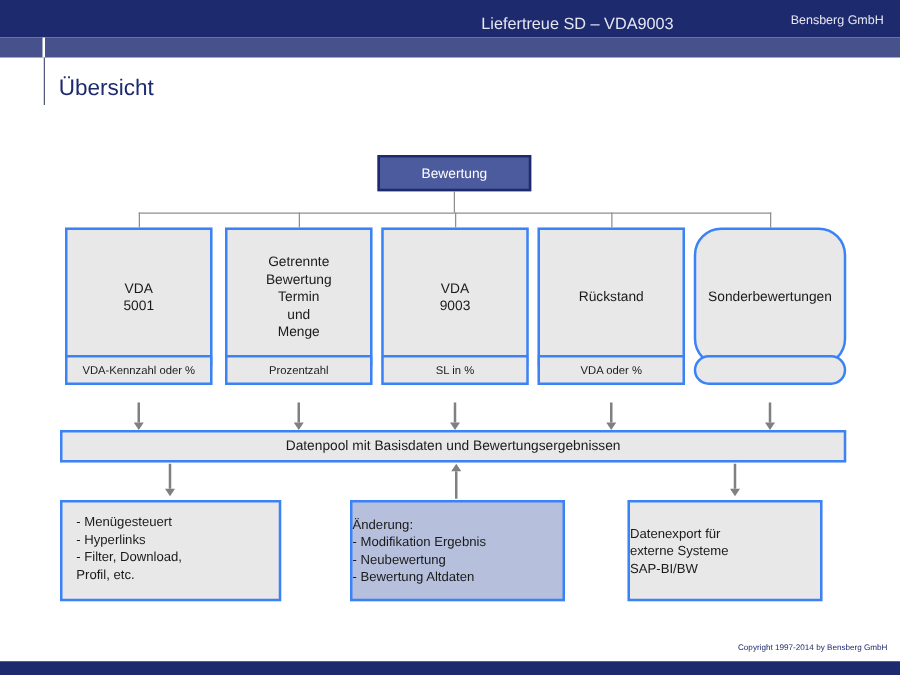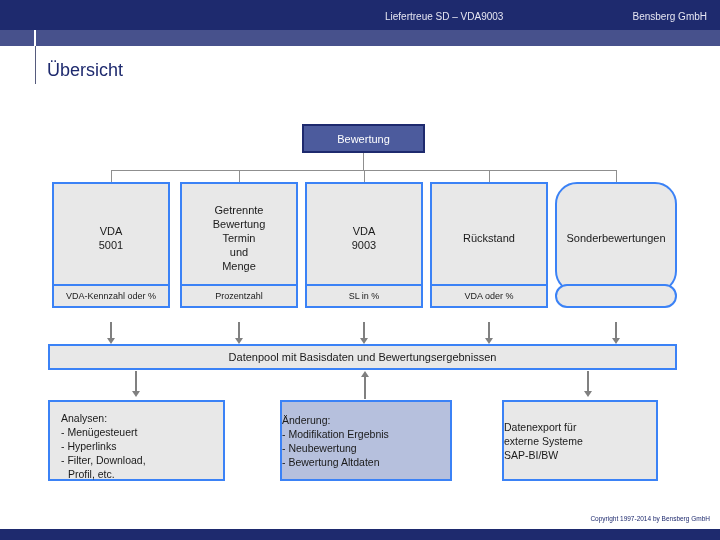--- a/index.html
+++ b/index.html
@@ -3,21 +3,21 @@
 <meta charset="utf-8">
 <style>
   html,body { margin:0; padding:0; background:#ffffff; }
   .slide {
     position:relative; width:720px; height:540px; overflow:hidden;
     background:#ffffff; font-family:"Liberation Sans", sans-serif;
     color:#1a1a1a;
   }
   
   .topbar  { position:absolute; left:0; top:0; width:720px; height:30px; background:#1e2a6e; }
-  .topbar-title   { position:absolute; left:385px; top:11px; font-size:10px; color:#e6e6f2; white-space:nowrap; }
+  .topbar-title   { position:absolute; left:385px; top:11px; font-size:13px; color:#e6e6f2; white-space:nowrap; }
   .topbar-company { position:absolute; right:13px; top:11px; font-size:10px; color:#e6e6f2; white-space:nowrap; }
   .midbar  { position:absolute; left:0; top:30px; width:720px; height:16px; background:#47518c; }
   .vline-white { position:absolute; left:34px; top:30px; width:2px; height:16px; background:#ffffff; }
   .vline-dark  { position:absolute; left:35px; top:46px; width:1px; height:38px; background:#565b7d; }
   .page-title  { position:absolute; left:47px; top:60px; margin:0; font-size:18px; font-weight:400; color:#1e2a6e; }
 
   
   .cline { position:absolute; background:#8f8f8f; }
 
   
@@ -148,21 +148,20 @@
 
   <div class="box datapool">
     <span>Datenpool mit Basisdaten und Bewertungsergebnissen</span>
   </div>
 
   <div class="arr arr-down a6"></div>
   <div class="arr arr-up a7"></div>
   <div class="arr arr-down a8"></div>
 
   <div class="box bottom-box box-analysen">
-    <div>Analysen:</div>
     <div>- Menügesteuert</div>
     <div>- Hyperlinks</div>
     <div>- Filter, Download,</div>
     <div>Profil, etc.</div>
   </div>
   <div class="box bottom-box box-aenderung">
     <div>Änderung:</div>
     <div>- Modifikation Ergebnis</div>
     <div>- Neubewertung</div>
     <div>- Bewertung Altdaten</div>

